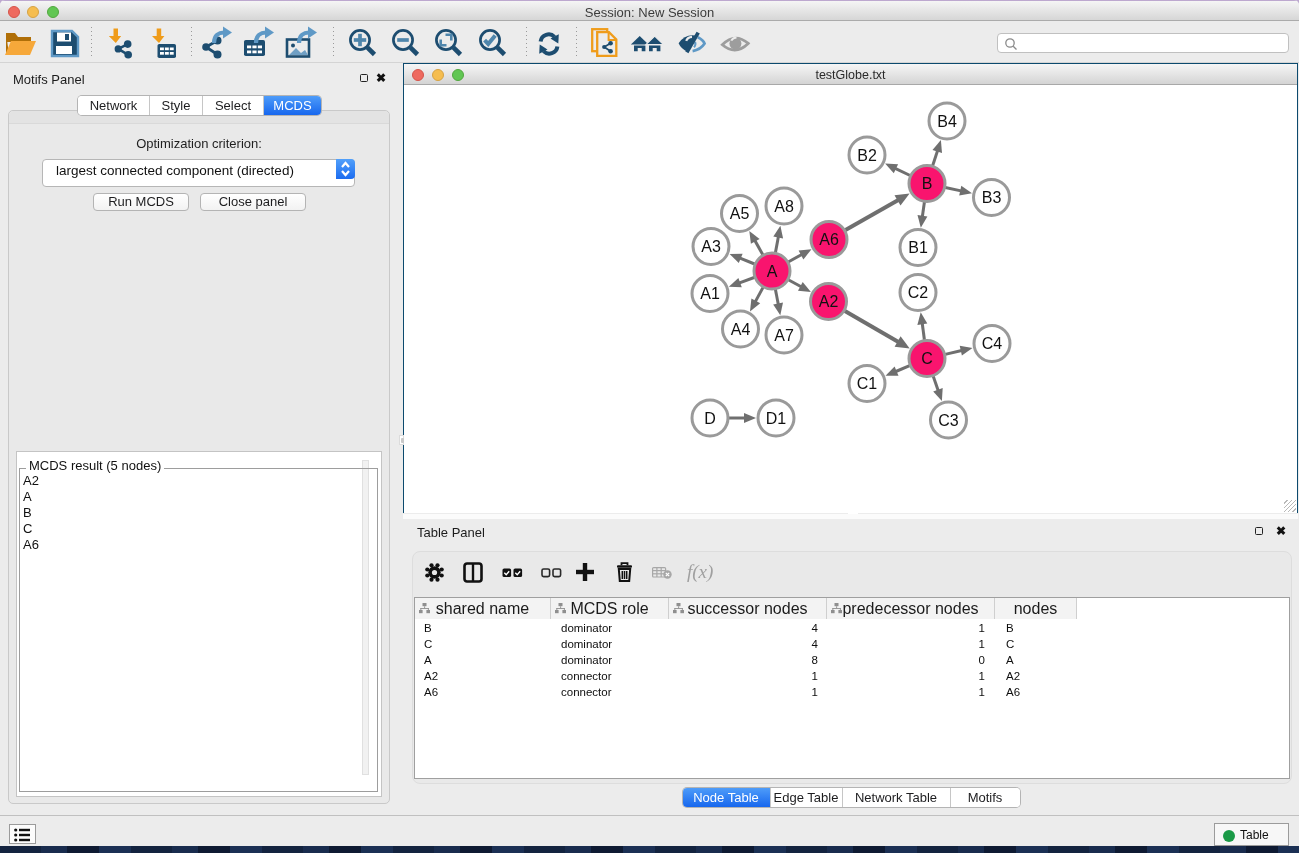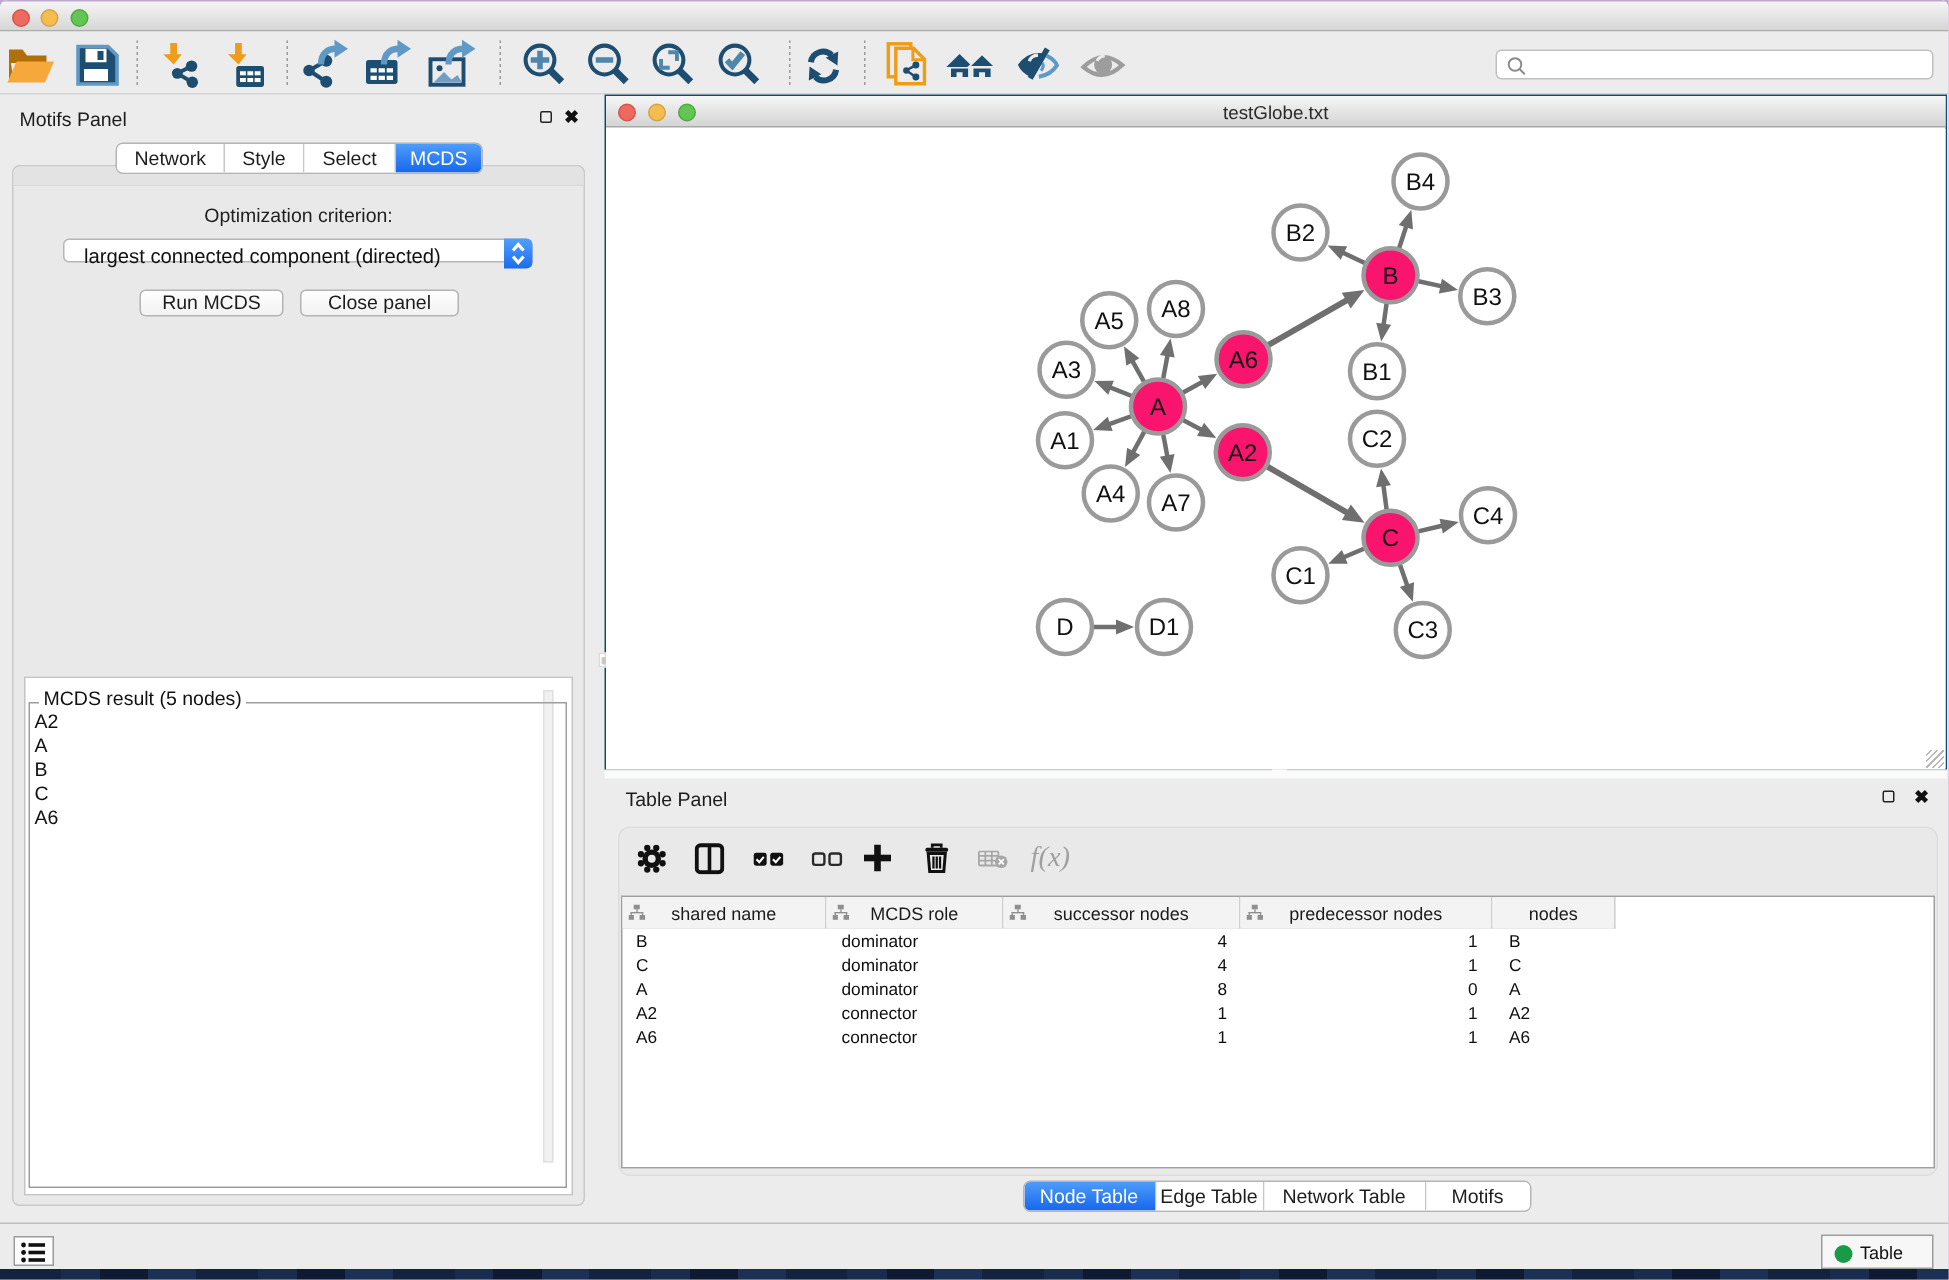--- a/index.html
+++ b/index.html
@@ -20,21 +20,21 @@
 #cp{position:absolute;left:0;top:63px;width:403px;height:752px}
 .wctl-sq{position:absolute;width:8px;height:8px;border:1.5px solid #222;border-radius:1.5px;background:transparent}
 .wctl-x{position:absolute;font-size:12px;font-weight:bold;color:#111;line-height:10px}
 #cp-pane{position:absolute;left:8px;top:47px;width:382px;height:694px;border:1px solid #c9c9c9;border-radius:5px;background:#e9e9e9}
 #cp-pane .band{position:absolute;left:0;top:0;right:0;height:13px;background:#e3e3e3;border-radius:5px 5px 0 0;border-bottom:1px solid #d9d9d9}
 .seg{position:absolute;display:flex;height:19px;border-radius:4px;box-shadow:0 0 0 1px #b4b4b4;overflow:hidden;background:#fff}
 .seg .s{height:100%;display:flex;align-items:center;justify-content:center;font-size:13px;color:#1d1d1f;background:#fff;border-right:1px solid #c6c6c6}
 .seg .s:last-child{border-right:none}
 .seg .s.on{background:linear-gradient(#4e9cf9,#1767ee);color:#fff}
 #optlab{position:absolute;left:8px;width:382px;top:73px;text-align:center;font-size:13px;color:#1f1f1f}
-#combo{position:absolute;left:42px;top:96px;width:313px;height:16px;background:#fff;border:1px solid #b6b6b6;border-radius:4px}
+#combo{position:absolute;left:42px;top:96px;width:313px;height:28px;background:#fff;border:1px solid #b6b6b6;border-radius:4px}
 #combo .txt{position:absolute;left:13px;top:2.5px;font-size:13.5px;color:#111}
 #combo .step{position:absolute;right:-1px;top:-1px;width:19px;height:20px;border-radius:0 4px 4px 0;background:linear-gradient(#52a0fa,#1b6cf0)}
 .btn{position:absolute;height:18px;background:linear-gradient(#ffffff,#f2f2f2);border:1px solid #b4b4b4;border-radius:4px;font-size:13px;color:#1d1d1f;text-align:center;line-height:16px}
 #mcds-box{position:absolute;left:16px;top:388px;width:366px;height:346px;background:#fff;border:1px solid #c4c4c4}
 #mcds-group{position:absolute;left:2px;top:16px;right:3px;bottom:4px;border:1px solid #9d9d9d}
 #mcds-label{position:absolute;left:6px;top:-11px;background:#fff;padding:0 3px;font-size:13px;color:#111}
 #mcds-list{position:absolute;left:3px;top:4px;font-size:13px;color:#111;line-height:16px}
 #mcds-sb{position:absolute;right:12px;top:8px;width:7px;bottom:21px;background:#f1f1f1;border:1px solid #e0e0e0}
 #netwin{position:absolute;left:403px;top:63px;width:895px;height:450px;border:1px solid #0c4a6e;background:#fff}
 #nw-title{position:absolute;left:0;top:0;right:0;height:21px;background:linear-gradient(#f6f6f6,#d4d4d4);border-bottom:1px solid #a8a8a8}
@@ -44,38 +44,39 @@
 #lhandle{position:absolute;left:-5px;top:371px;width:5px;height:10px;background:#fff;border:1px solid #dcdcdc}
 #lhandle i{position:absolute;left:0.5px;top:2px;width:3px;height:5px;background:#c9c9c9;border-radius:1px}
 #bhandle{position:absolute;left:444px;bottom:-6px;width:10px;height:5px;background:#fff}
 #bhandle i{position:absolute;left:2px;top:0.5px;width:6px;height:3.5px;background:#ccc;border-radius:1px}
 #bstrip{position:absolute;left:403px;top:514px;width:895px;height:5px;background:#fbfbfb}
 #tp{position:absolute;left:403px;top:519px;right:0;height:296px}
 #tp-inner{position:absolute;left:9px;top:32px;right:7px;height:233px;border:1px solid #ddd;border-radius:8px;background:#e9e9e9}
 #ttb{position:absolute;left:10px;top:40px;right:8px;height:37px}
 #tbl{position:absolute;left:11px;top:78px;right:9px;height:182px;background:#fff;border:1px solid #9f9f9f}
 #thead{position:absolute;left:0;top:0;height:21px;display:flex;border-bottom:1px solid #c3c3c3}
-#thead .h{height:21px;background:#f3f3f3;border-right:1px solid #cfcfcf;display:flex;align-items:center;justify-content:center;font-size:12px;color:#1b1b1b;position:relative}
+#thead .h{height:21px;background:#f3f3f3;border-right:1px solid #cfcfcf;display:flex;align-items:center;justify-content:center;font-size:16px;color:#1b1b1b;position:relative}
 #thead .h svg{position:absolute;left:4px;top:5px}
 .trow{position:absolute;font-size:11.5px;color:#0e0e0e;height:16px;line-height:16px}
 #btabs{position:absolute;left:0;right:0;top:269px;display:flex;justify-content:center}
 #statusbar{position:absolute;left:0;top:815px;width:1299px;height:31px;background:#ececec;border-top:1px solid #c0c0c0}
 #listbtn{position:absolute;left:9px;top:8px;width:27px;height:20px;background:#fcfcfc;border:1px solid #9b9b9b}
 #membtn{position:absolute;right:10px;top:7px;width:75px;height:23px;background:#f7f7f7;border:1px solid #9b9b9b;font-size:12px;color:#111}
 #membtn .dot{position:absolute;left:8px;top:5.5px;width:12px;height:12px;border-radius:50%;background:#1a9a47}
 #membtn .tx{position:absolute;left:25px;top:4px}
 </style>
 </head>
 <body>
 <div id="app">
 <div style="position:absolute;left:0;top:0;width:1299px;height:1px;background:#bda8cf;z-index:99"></div>
   <div id="titlebar">
     <div class="tl r" style="left:8px"></div>
     <div class="tl y" style="left:27px"></div>
     <div class="tl g" style="left:47px"></div>
+    <div class="t">Session: New Session</div>
   </div>
   <div id="toolbar">
     <div class="sep" style="left:91px"></div>
       <div class="sep" style="left:191px"></div>
       <div class="sep" style="left:333px"></div>
       <div class="sep" style="left:526px"></div>
       <div class="sep" style="left:576px"></div>
       <svg class="tbi" style="left:2px" width="38" height="36" viewBox="0 0 38 36">
         <path d="M4 7 h9 l3 4 h13 v5 h-25 z" fill="#b06f08"></path>
 <path d="M4 7 v21 h3 z" fill="#b06f08"></path>

